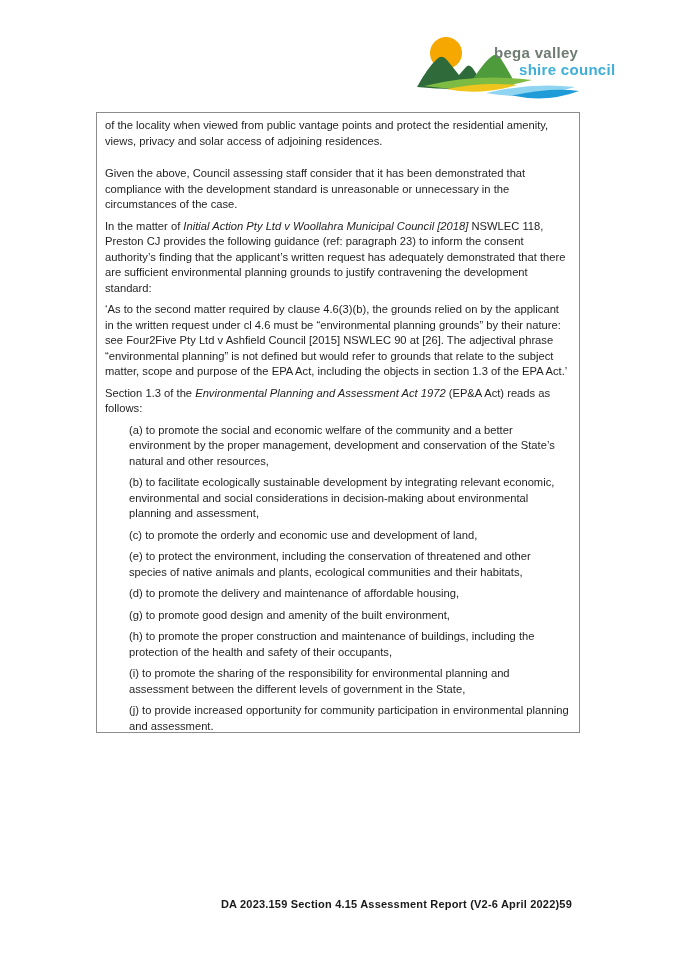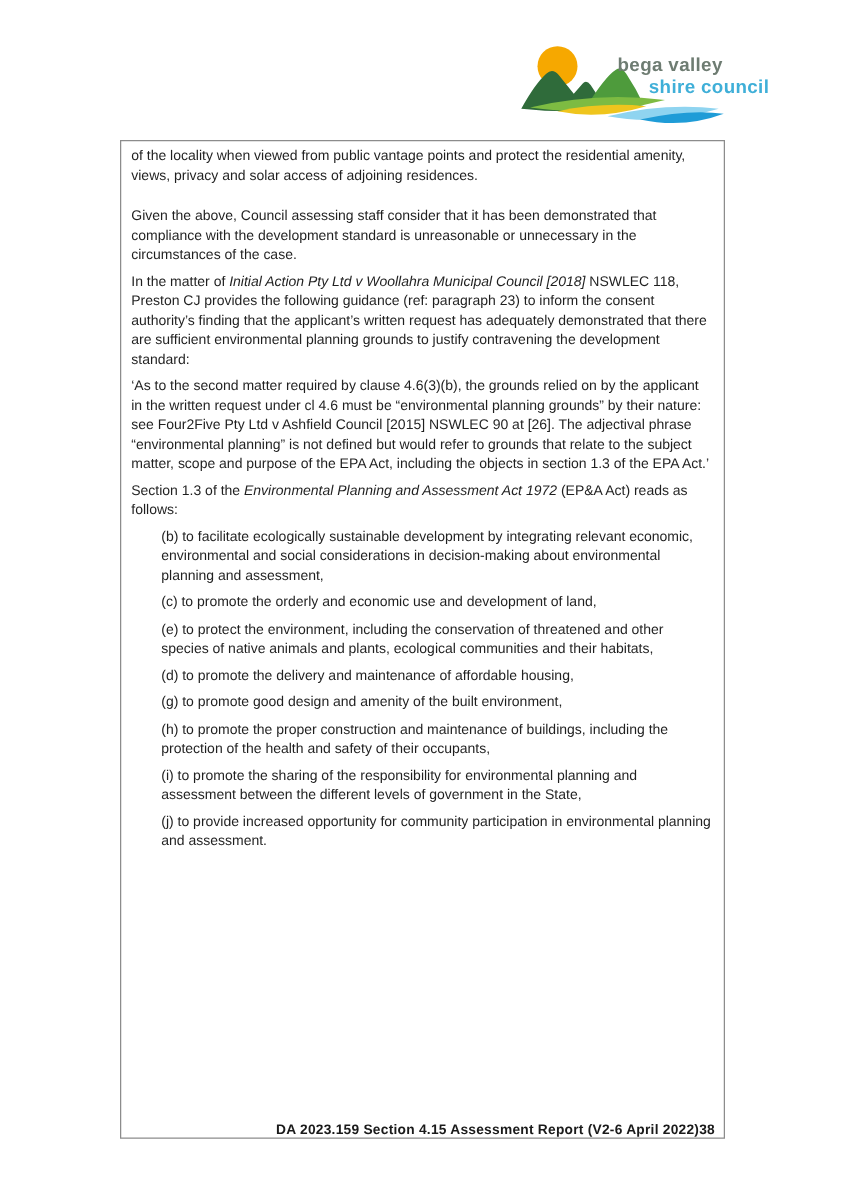--- a/index.html
+++ b/index.html
@@ -45,21 +45,21 @@
     color: #3fafd8;
     margin-left: 25px;
   }
 
   
   .doc-box {
     position: absolute;
     left: 96px;
     top: 112px;
     width: 484px;
-    height: 799px;
+    height: 621px;
     box-sizing: border-box;
     border: 1.5px solid #8c8c8c;
     background: #ffffff;
     padding: 5px 9px 2px 8px;
     overflow: hidden;
   }
   .doc-box p {
     margin: 0 0 6px 0;
     font-size: 11.2px;
     line-height: 15.5px;
@@ -117,28 +117,29 @@
 
     <p>Given the above, Council assessing staff consider that it has been demonstrated that compliance with the development standard is unreasonable or unnecessary in the circumstances of the case.</p>
 
 
     <p><span>In the matter of </span><i>Initial Action Pty Ltd v Woollahra Municipal Council [2018]</i><span> NSWLEC 118, Preston CJ provides the following guidance (ref: paragraph 23) to inform the consent authority’s finding that the applicant’s written request has adequately demonstrated that there are sufficient environmental planning grounds to justify contravening the development standard:</span></p>
 
     <p>‘As to the second matter required by clause 4.6(3)(b), the grounds relied on by the applicant in the written request under cl 4.6 must be “environmental planning grounds” by their nature: see Four2Five Pty Ltd v Ashfield Council [2015] NSWLEC 90 at [26]. The adjectival phrase “environmental planning” is not defined but would refer to grounds that relate to the subject matter, scope and purpose of the EPA Act, including the objects in section 1.3 of the EPA Act.’</p>
 
     <p><span>Section 1.3 of the </span><i>Environmental Planning and Assessment Act 1972</i><span> (EP&amp;A Act) reads as follows:</span></p>
 
+    <p class="obj">(a) to promote the social and economic welfare of the community and a better environment by the proper management, development and conservation of the State’s natural and other resources,</p>
     <p class="obj">(b)  to facilitate ecologically sustainable development by integrating relevant economic, environmental and social considerations in decision-making about environmental planning and assessment,</p>
     <p class="obj">(c)  to promote the orderly and economic use and development of land,</p>
     <p class="obj">(e) to protect the environment, including the conservation of threatened and other species of native animals and plants, ecological communities and their habitats,</p>
     <p class="obj">(d)  to promote the delivery and maintenance of affordable housing,</p>
     <p class="obj">(g)  to promote good design and amenity of the built environment,</p>
     <p class="obj">(h) to promote the proper construction and maintenance of buildings, including the protection of the health and safety of their occupants,</p>
     <p class="obj">(i) to promote the sharing of the responsibility for environmental planning and assessment between the different levels of government in the State,</p>
     <p class="obj">(j) to provide increased opportunity for community participation in environmental planning and assessment.</p>
   </div>
 
   <div class="footer">
     <span>DA 2023.159 Section 4.15 Assessment Report (V2-6 April 2022)</span>
-    <span>38</span>
+    <span>59</span>
   </div>
 
 </div>
 
 </body></html>

